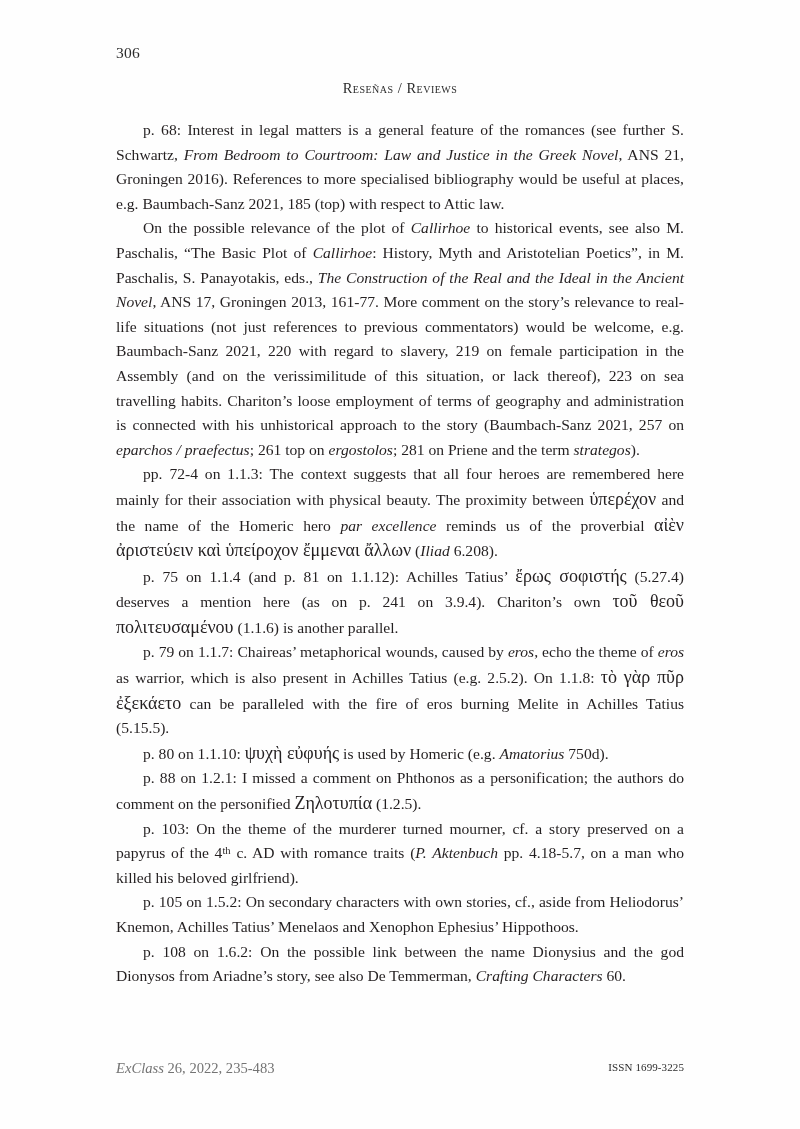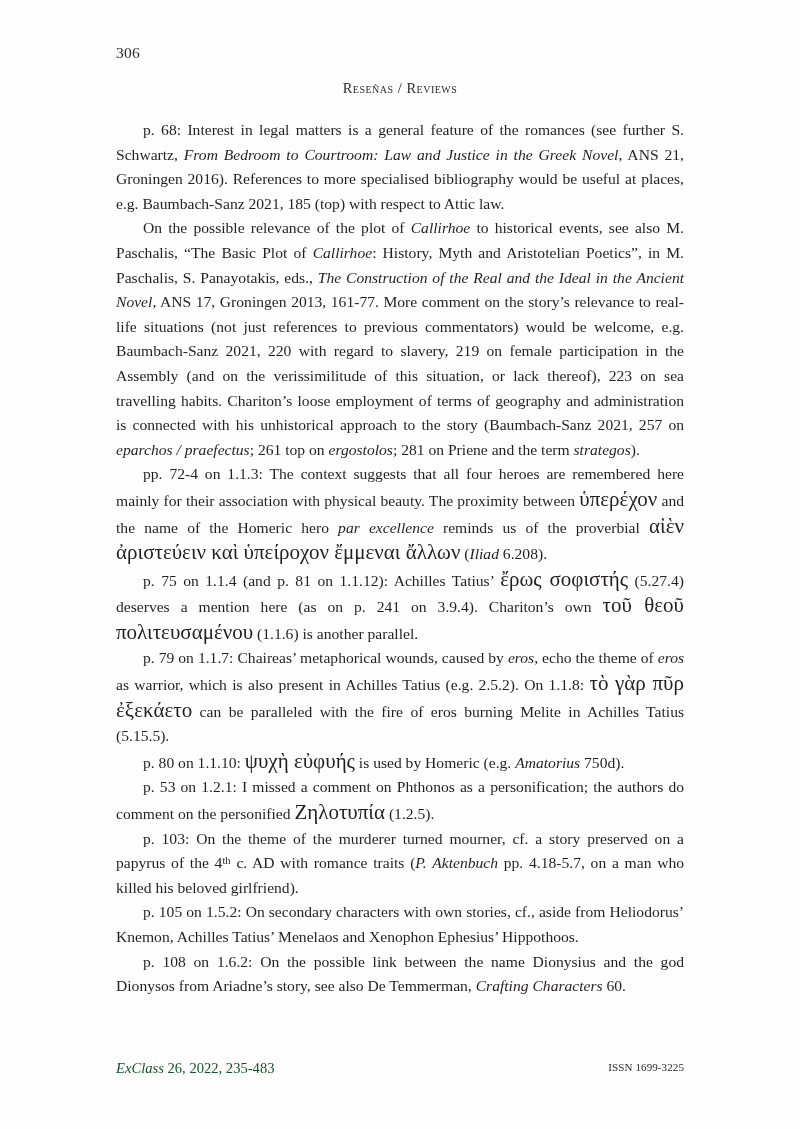--- a/index.html
+++ b/index.html
@@ -67,42 +67,42 @@
     line-height: 24.6px;
     text-align: justify;
     text-justify: inter-word;
     text-indent: 27px;
     hyphens: none;
     color: #231f20;
   }
   .it { font-style: italic; }
   .gr {
     font-family: "Liberation Serif", "DejaVu Serif", serif;
-    font-size: 21px;
+    font-size: 18px;
   }
   sup.ord {
     font-size: 0.68em;
     vertical-align: 0.42em;
     line-height: 0;
   }
 
   
   .footer {
     position: absolute;
     left: 116px;
     top: 1060px;
     width: 568px;
     height: 22px;
   }
   .footer-left {
     position: absolute;
     left: 0;
     top: 0;
     font-size: 14.6px;
-    color: #14532d;
+    color: #737373;
     font-family: Liberation Serif, serif;
   }
   .footer-right {
     position: absolute;
     right: 0;
     top: 1px;
     font-size: 11px;
     letter-spacing: 0.1px;
     color: #2b2b2b;
   }
@@ -117,21 +117,21 @@
     <div class="head-title">Reseñas / Reviews</div>
   </div>
 
   <div class="textblock" id="textblock">
       <p class="para"><span>p. 68: Interest in legal matters is a general feature of the romances (see further S. Schwartz, </span><span class="it">From Bedroom to Courtroom: Law and Justice in the Greek Novel</span><span>, ANS 21, Groningen 2016). References to more specialised bibliography would be useful at places, e.g. Baumbach-Sanz 2021, 185 (top) with respect to Attic law.</span></p>
       <p class="para"><span>On the possible relevance of the plot of </span><span class="it">Callirhoe</span><span> to historical events, see also M. Paschalis, “The Basic Plot of </span><span class="it">Callirhoe</span><span>: History, Myth and Aristotelian Poetics”, in M. Paschalis, S. Panayotakis, eds., </span><span class="it">The Construction of the Real and the Ideal in the Ancient Novel</span><span>, ANS 17, Groningen 2013, 161-77. More comment on the story’s relevance to real-life situations (not just references to previous commentators) would be welcome, e.g. Baumbach-Sanz 2021, 220 with regard to slavery, 219 on female participation in the Assembly (and on the verissimilitude of this situation, or lack thereof), 223 on sea travelling habits. Chariton’s loose employment of terms of geography and administration is connected with his unhistorical approach to the story (Baumbach-Sanz 2021, 257 on </span><span class="it">eparchos / praefectus</span><span>; 261 top on </span><span class="it">ergostolos</span><span>; 281 on Priene and the term </span><span class="it">strategos</span><span>).</span></p>
       <p class="para"><span>pp. 72-4 on 1.1.3: The context suggests that all four heroes are remembered here mainly for their association with physical beauty. The proximity between </span><span class="gr">ὑπερέχον</span><span> and the name of the Homeric hero </span><span class="it">par excellence</span><span> reminds us of the proverbial </span><span class="gr">αἰὲν ἀριστεύειν καὶ ὑπείροχον ἔμμεναι ἄλλων</span><span> (</span><span class="it">Iliad</span><span> 6.208).</span></p>
       <p class="para"><span>p. 75 on 1.1.4 (and p. 81 on 1.1.12): Achilles Tatius’ </span><span class="gr">ἔρως σοφιστής</span><span> (5.27.4) deserves a mention here (as on p. 241 on 3.9.4). Chariton’s own </span><span class="gr">τοῦ θεοῦ πολιτευσαμένου</span><span> (1.1.6) is another parallel.</span></p>
       <p class="para"><span>p. 79 on 1.1.7: Chaireas’ metaphorical wounds, caused by </span><span class="it">eros</span><span>, echo the theme of </span><span class="it">eros</span><span> as warrior, which is also present in Achilles Tatius (e.g. 2.5.2). On 1.1.8: </span><span class="gr">τὸ γὰρ πῦρ ἐξεκάετο</span><span> can be paralleled with the fire of eros burning Melite in Achilles Tatius (5.15.5).</span></p>
       <p class="para"><span>p. 80 on 1.1.10: </span><span class="gr">ψυχὴ εὐφυής</span><span> is used by Homeric (e.g. </span><span class="it">Amatorius</span><span> 750d).</span></p>
-      <p class="para"><span>p. 53 on 1.2.1: I missed a comment on Phthonos as a personification; the authors do comment on the personified </span><span class="gr">Ζηλοτυπία</span><span> (1.2.5).</span></p>
+      <p class="para"><span>p. 88 on 1.2.1: I missed a comment on Phthonos as a personification; the authors do comment on the personified </span><span class="gr">Ζηλοτυπία</span><span> (1.2.5).</span></p>
       <p class="para"><span>p. 103: On the theme of the murderer turned mourner, cf. a story preserved on a papyrus of the 4</span><sup class="ord">th</sup><span> c. AD with romance traits (</span><span class="it">P. Aktenbuch</span><span> pp. 4.18-5.7, on a man who killed his beloved girlfriend).</span></p>
       <p class="para"><span>p. 105 on 1.5.2: On secondary characters with own stories, cf., aside from Heliodorus’ Knemon, Achilles Tatius’ Menelaos and Xenophon Ephesius’ Hippothoos.</span></p>
       <p class="para"><span>p. 108 on 1.6.2: On the possible link between the name Dionysius and the god Dionysos from Ariadne’s story, see also De Temmerman, </span><span class="it">Crafting Characters</span><span> 60.</span></p>
     </div>
 
   <div class="footer">
     <div class="footer-left">
       <span class="it">ExClass</span><span> 26, 2022, 235-483</span>
     </div>
     <div class="footer-right">ISSN 1699-3225</div>

